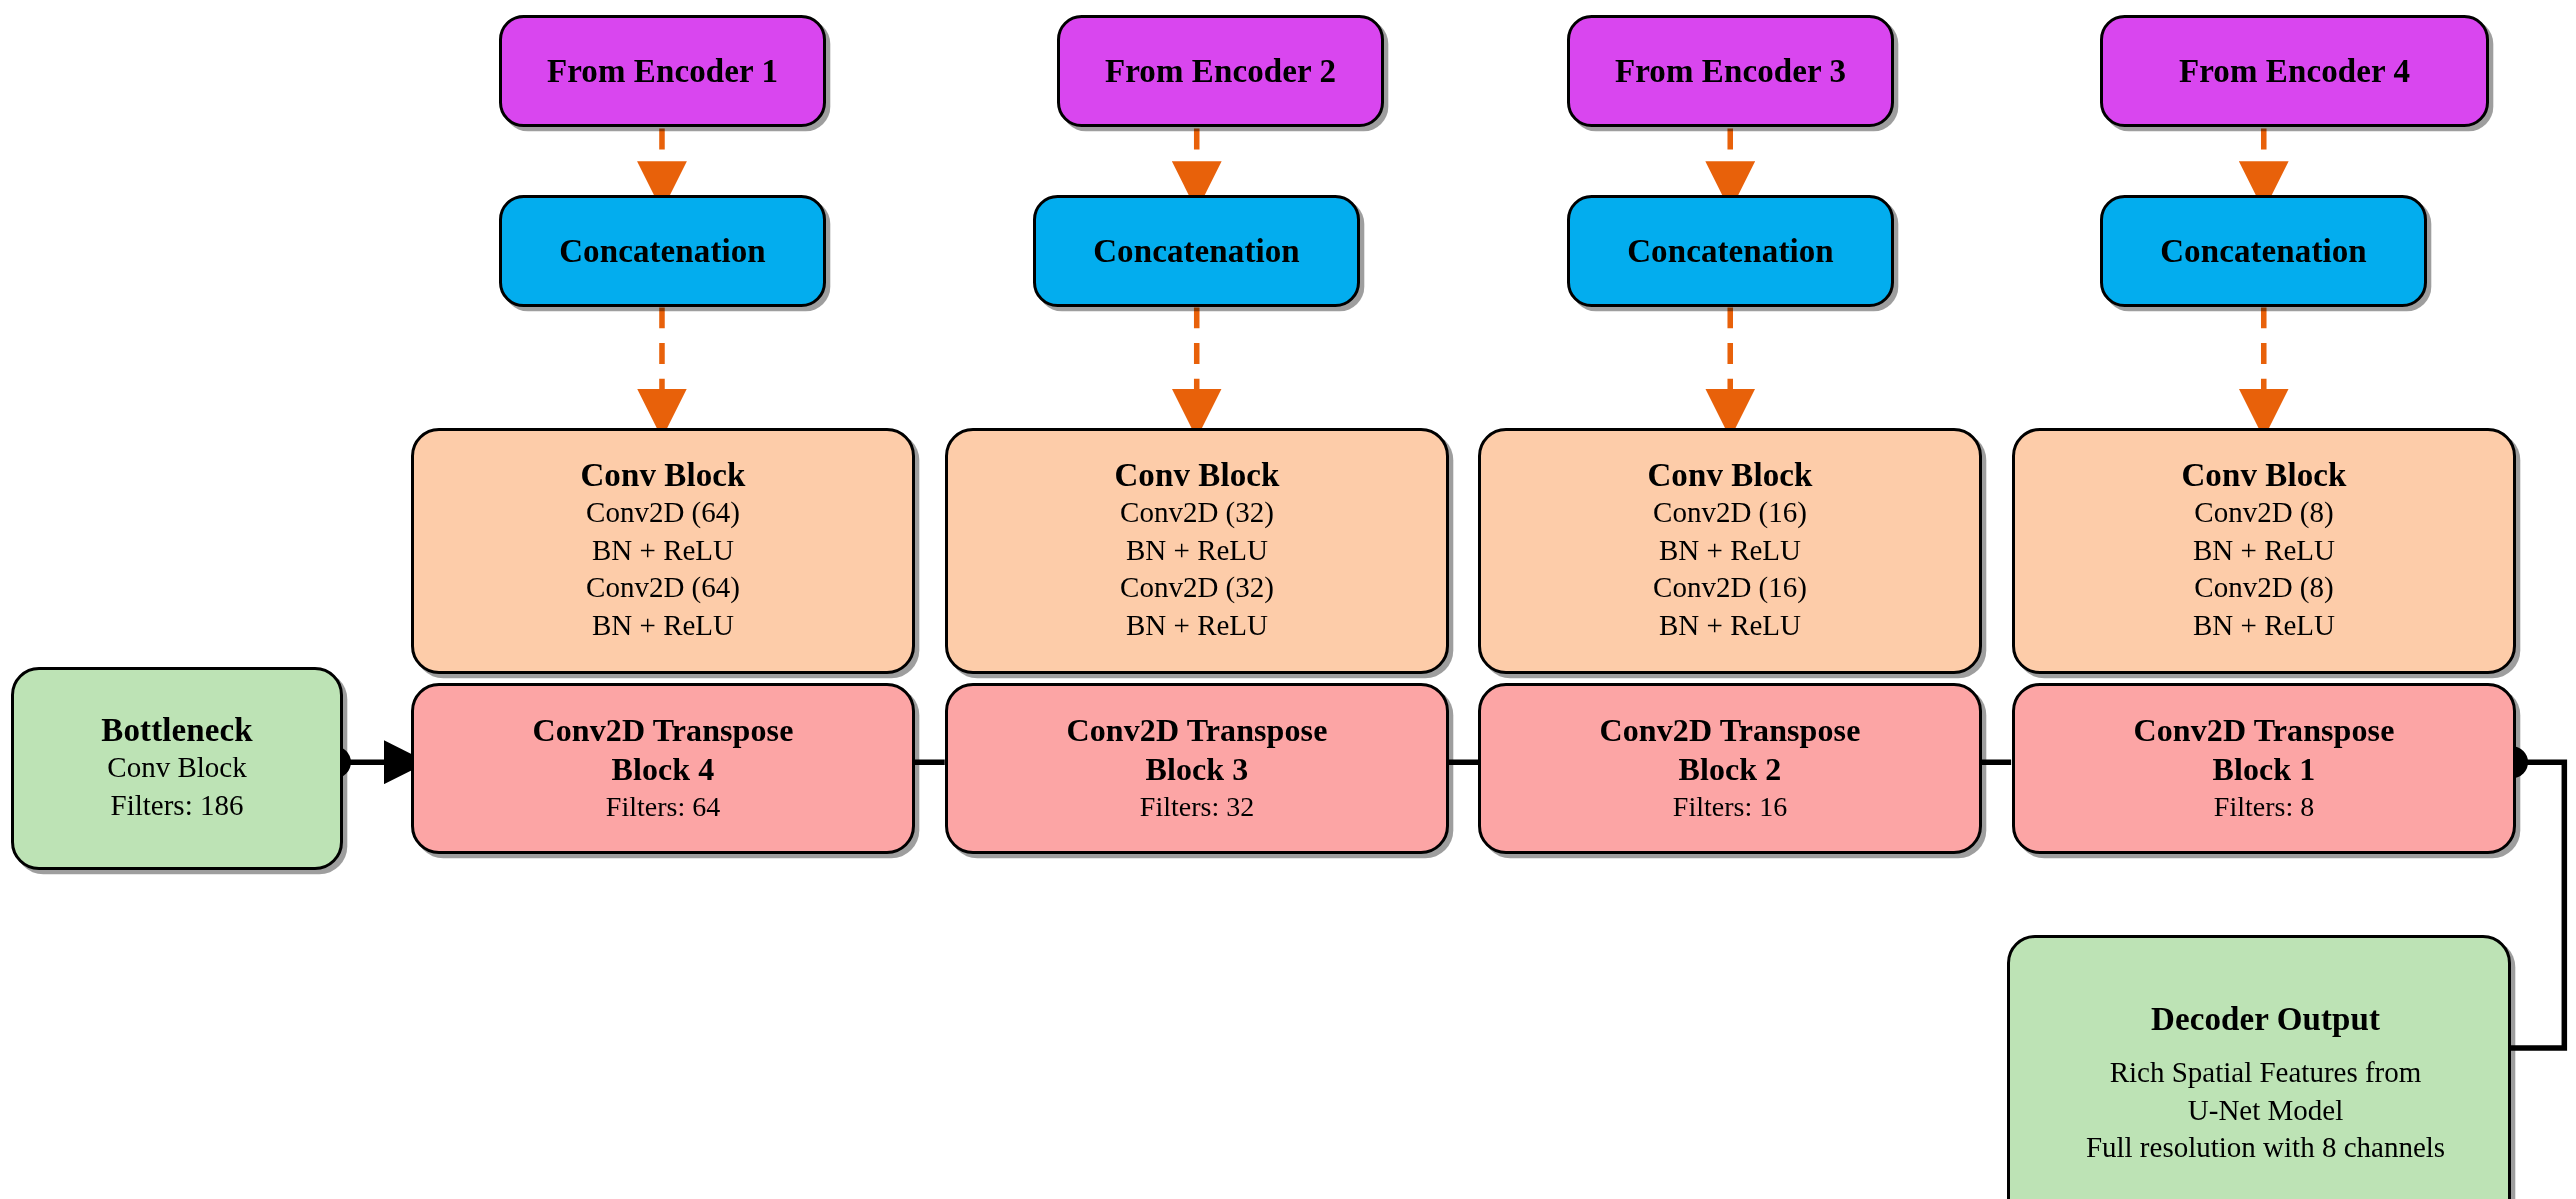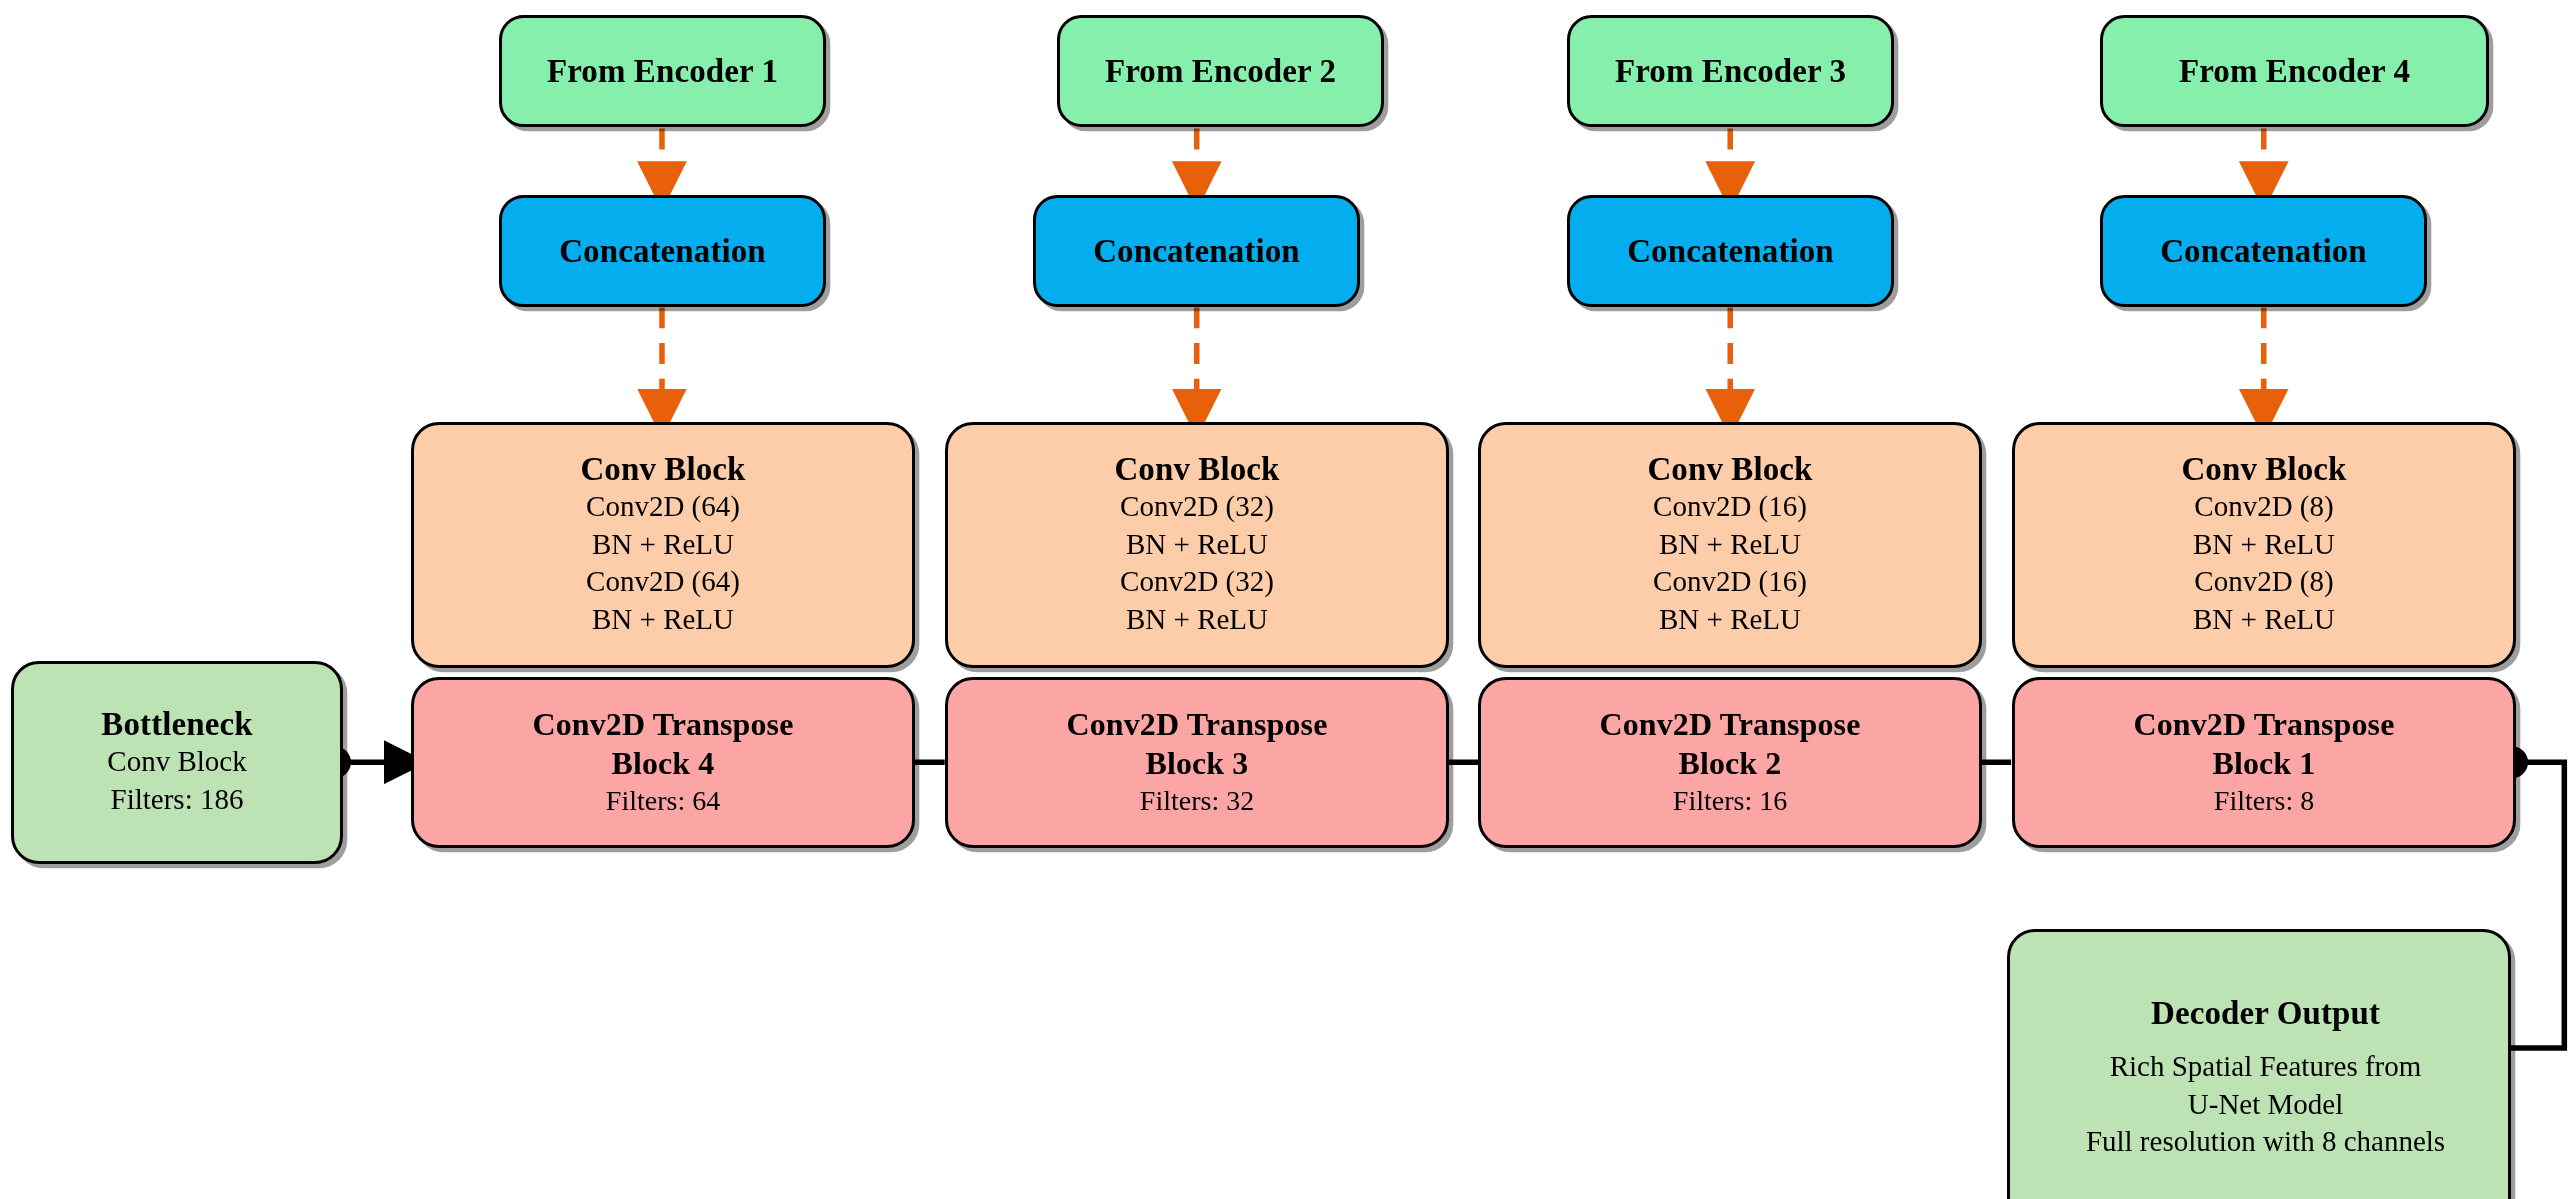--- a/index.html
+++ b/index.html
@@ -4,24 +4,24 @@
 <style>
   html,body{margin:0;padding:0;background:#ffffff;}
   body{width:2576px;height:1200px;position:relative;overflow:hidden;
        font-family:"Liberation Serif","DejaVu Serif",serif;}
   #stage{position:absolute;left:0;top:0;width:2576px;height:1200px;}
 
   .node{position:absolute;box-sizing:border-box;border:3.7px solid #000000;
         display:flex;flex-direction:column;align-items:center;justify-content:center;
         text-align:center;color:#000000;box-shadow:4.3px 4.3px 0 rgba(0,0,0,0.38);}
 
-  .r-lg{border-radius:28px;}
+  .r-lg{border-radius:28px;margin-top:6px;}
   .r-md{border-radius:24.6px;}
 
-  .gray  {background:#86efac;}
+  .gray  {background:#d946ef;}
   .blue  {background:#03adee;}
   .peach {background:#fdcca9;}
   .gold  {background:#fca5a5;}
   .green {background:#bde3b5;}
 
   .ttl{font-weight:bold;font-size:33px;line-height:1.12;letter-spacing:0.1px;}
   .ttl2{font-weight:bold;font-size:32px;line-height:1.22;letter-spacing:0.1px;}
   .sub{font-size:29px;line-height:1.30;font-weight:400;}
   .sub-s{font-size:28px;line-height:1.30;font-weight:400;}
   .gap{height:16px;}

